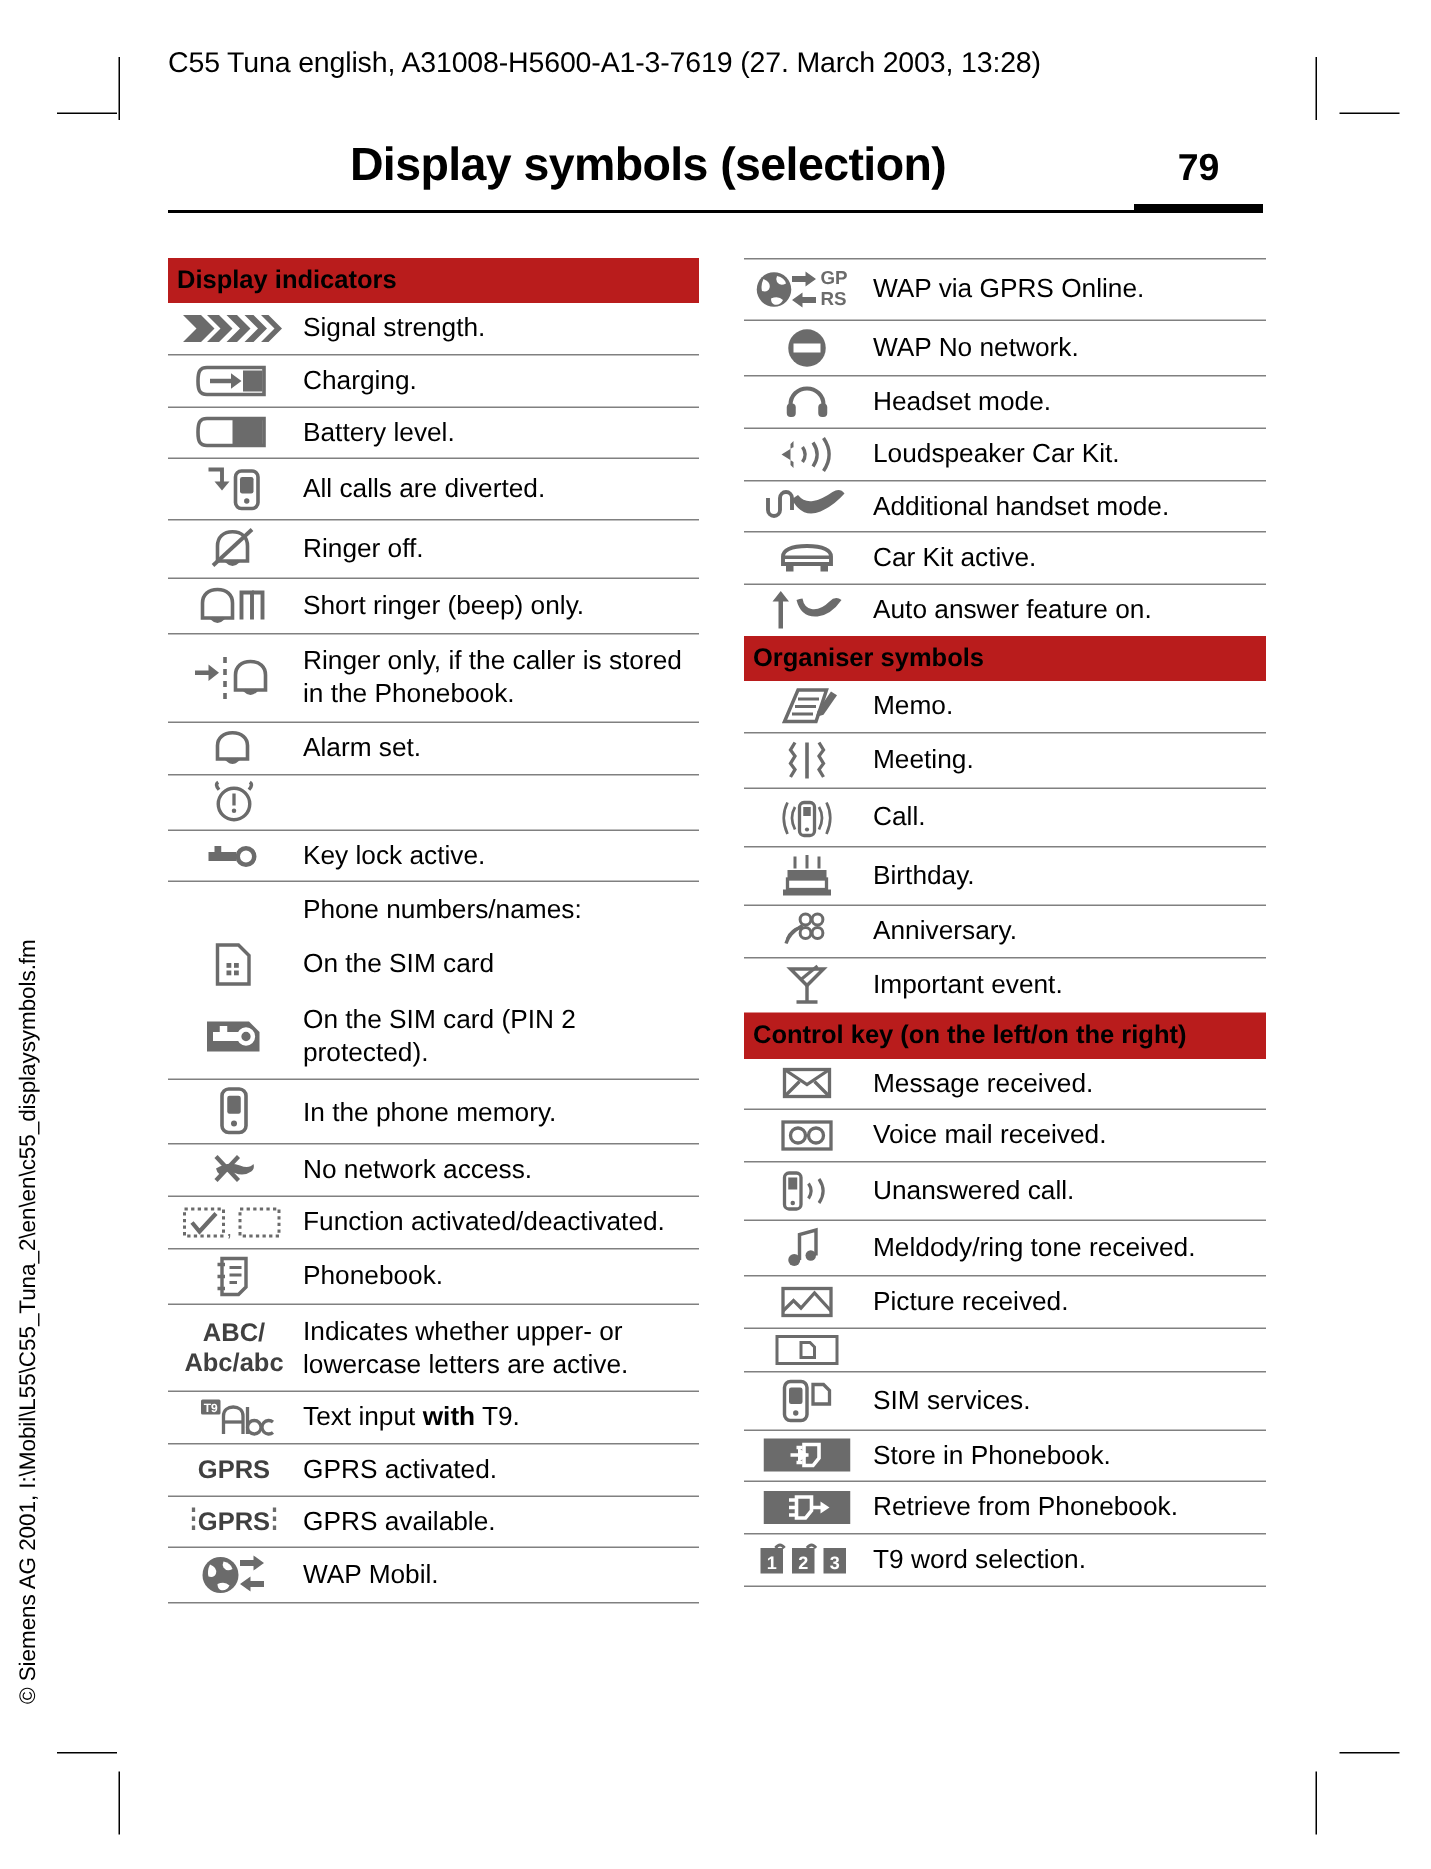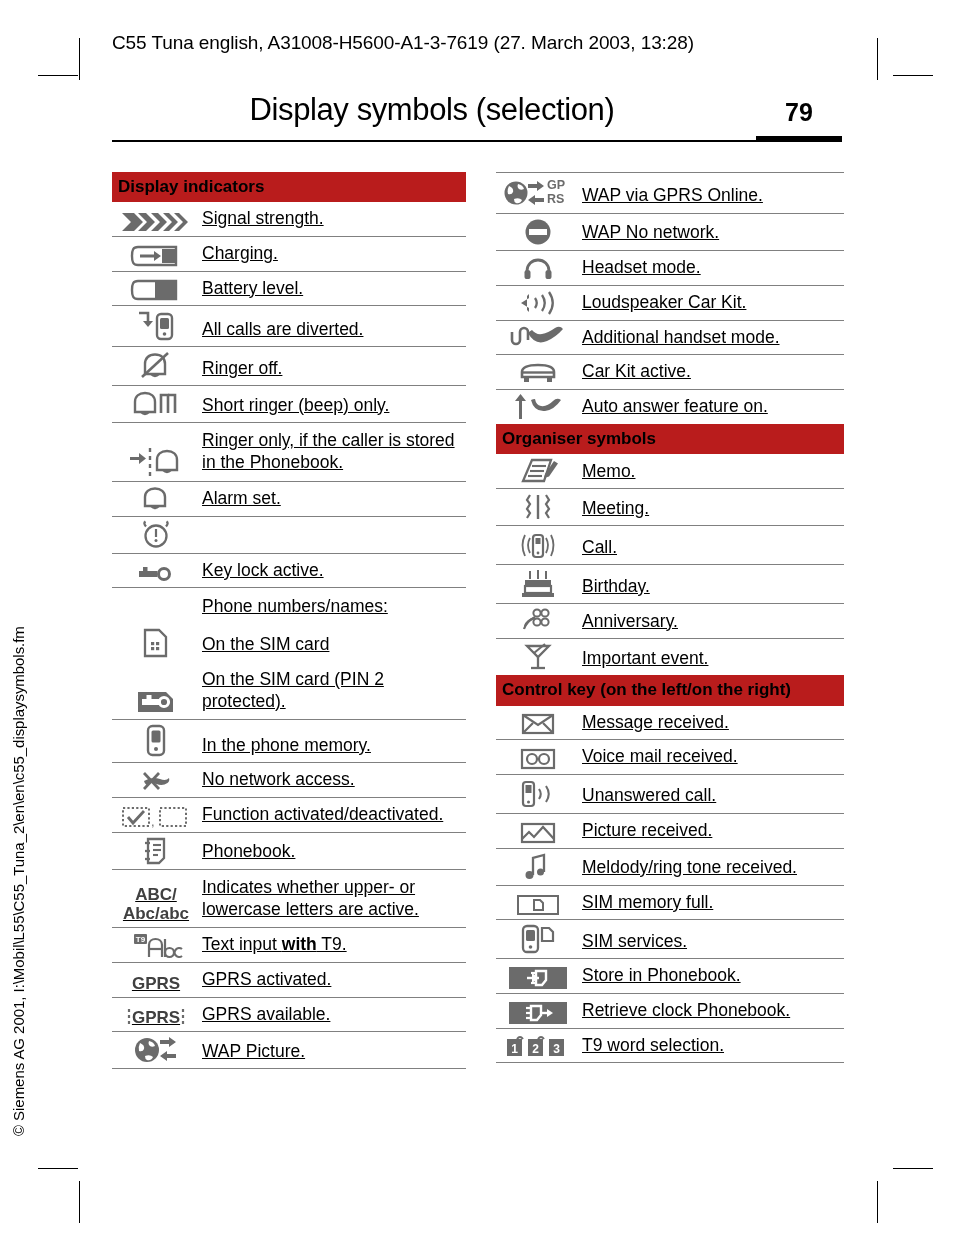--- a/index.html
+++ b/index.html
@@ -28,21 +28,21 @@
     white-space: nowrap;
   }
 
   #title-zone {
     position: absolute;
     left: 112px; top: 92px;
     width: 730px;
   }
   #page-title {
     font-size: 31px;
-    font-weight: normal;
+    font-weight: bold;
     text-align: center;
     width: 640px;
     letter-spacing: -0.4px;
   }
   #page-number {
     position: absolute;
     right: 0; top: 6px;
     font-size: 25px;
     font-weight: bold;
     width: 86px;
@@ -90,24 +90,23 @@
     background: #b91c1c;
     font-weight: bold;
     font-size: 17px;
     padding: 4px 0 5px 6px;
     line-height: 1.25;
     box-sizing: border-box;
   }
 
   .row {
     display: flex;
-    align-items: flex-end;
+    align-items: center;
     border-bottom: 1.4px solid #808080;
     box-sizing: border-box;
-    text-decoration: underline;
   }
   .row.noline { border-bottom: none; }
   .row.topline { border-top: 1.4px solid #808080; }
 
   .cell-icon {
     flex: 0 0 auto;
     display: flex;
     align-items: center;
     justify-content: center;
     box-sizing: border-box;
@@ -410,21 +409,21 @@
     <div class="cell-icon">
       <svg width="50" height="30" viewBox="0 0 50 30">
         <circle class="gi" cx="16" cy="15" r="12"></circle>
         <path fill="#ffffff" d="M9 8 q5 2 4 6 q-1 3 -5 2 q-1 -4 1 -8z"></path>
         <path fill="#ffffff" d="M18 6 q5 1 6 5 q-4 2 -6 -1 q-1 -2 0 -4z"></path>
         <path fill="#ffffff" d="M14 21 q5 -2 8 1 q-2 4 -6 3 q-2 -1 -2 -4z"></path>
         <path class="gi" d="M29 5 h9 v-3 l7 5 -7 5 v-3 h-9 z"></path>
         <path class="gi" d="M45 19 h-9 v-3 l-7 5 7 5 v-3 h9 z"></path>
       </svg>
     </div>
-    <div class="cell-text">WAP Picture.</div>
+    <div class="cell-text">WAP Mobil.</div>
   </div>
 
 </div>
 
 <div class="col" id="col-right">
 
   <div class="row topline">
     <div class="cell-icon">
       <svg width="74" height="34" viewBox="0 0 74 34">
         <circle class="gi" cx="15" cy="17" r="11.5"></circle>
@@ -618,48 +617,47 @@
         <circle class="gi" cx="11.5" cy="24" r="1.5"></circle>
         <path class="gs" stroke-width="2.1" d="M22 11 q3.5 5 0 10"></path>
         <path class="gs" stroke-width="2.1" d="M29 8 q5.5 8 0 16"></path>
       </svg>
     </div>
     <div class="cell-text">Unanswered call.</div>
   </div>
 
   <div class="row">
     <div class="cell-icon">
-      <svg width="38" height="24" viewBox="0 0 38 24">
-        <rect class="gs" stroke-width="2.2" x="3" y="3" width="32" height="18"></rect>
-        <path class="gs" stroke-width="2.2" d="M3 18 L10 11 L15 16 L24 6 L35 18"></path>
-      </svg>
-    </div>
-    <div class="cell-text">Picture received.</div>
-  </div>
-
-  <div class="row">
-    <div class="cell-icon">
       <svg width="30" height="30" viewBox="0 0 30 30">
         <path class="gs" stroke-width="2.3" d="M10 23 V6 l11 -3 v6"></path>
         <circle class="gi" cx="6.5" cy="23" r="4"></circle>
         <circle class="gi" cx="17.5" cy="20" r="3.5"></circle>
         <path class="gs" stroke-width="2.3" d="M21 9 V20"></path>
       </svg>
     </div>
     <div class="cell-text">Meldody/ring tone received.</div>
   </div>
 
   <div class="row">
     <div class="cell-icon">
+      <svg width="38" height="24" viewBox="0 0 38 24">
+        <rect class="gs" stroke-width="2.2" x="3" y="3" width="32" height="18"></rect>
+        <path class="gs" stroke-width="2.2" d="M3 18 L10 11 L15 16 L24 6 L35 18"></path>
+      </svg>
+    </div>
+    <div class="cell-text">Picture received.</div>
+  </div>
+
+  <div class="row">
+    <div class="cell-icon">
       <svg width="44" height="22" viewBox="0 0 44 22">
         <rect class="gs" stroke-width="2" x="2" y="2" width="40" height="18"></rect>
         <path class="gs" stroke-width="2" d="M18 6 h6 l3 3 v7 h-9 z"></path>
       </svg>
     </div>
-    <div class="cell-text">SIM memory full.</div>
   </div>
 
   <div class="row">
     <div class="cell-icon">
       <svg width="40" height="32" viewBox="0 0 40 32">
         <rect class="gs" stroke-width="2.3" x="5" y="3" width="15" height="26" rx="4"></rect>
         <rect class="gi" x="8" y="7" width="9" height="11" rx="1.5"></rect>
         <circle class="gi" cx="12.5" cy="24" r="1.8"></circle>
         <path class="gs" stroke-width="2.2" d="M24 5 h7 l4 4 v9 h-11 z"></path>
       </svg>
@@ -686,21 +684,21 @@
       <svg width="58" height="24" viewBox="0 0 58 24">
         <rect class="gi" x="0" y="1" width="58" height="22"></rect>
         <path fill="none" stroke="#ffffff" stroke-width="2.4" d="M22 5 h10 v9 l-4 5 h-6 z"></path>
         <line stroke="#ffffff" stroke-width="2.2" x1="17" y1="7" x2="21" y2="7"></line>
         <line stroke="#ffffff" stroke-width="2.2" x1="17" y1="12" x2="21" y2="12"></line>
         <line stroke="#ffffff" stroke-width="2.2" x1="17" y1="17" x2="21" y2="17"></line>
         <line stroke="#ffffff" stroke-width="2.4" x1="32" y1="12" x2="41" y2="12"></line>
         <path fill="#ffffff" d="M44 12 l-6 -4 v8 z"></path>
       </svg>
     </div>
-    <div class="cell-text">Retrieve clock Phonebook.</div>
+    <div class="cell-text">Retrieve from Phonebook.</div>
   </div>
 
   <div class="row">
     <div class="cell-icon">
       <svg width="64" height="24" viewBox="0 0 64 24">
         <rect class="gi" x="1" y="4" width="15" height="17"></rect>
         <text x="8.5" y="18" text-anchor="middle" font-family="Liberation Sans, sans-serif" font-size="12" font-weight="bold" fill="#ffffff">1</text>
         <path class="gs" stroke-width="2" d="M11 4 q3 -4 6 0"></path>
         <rect class="gi" x="22" y="4" width="15" height="17"></rect>
         <text x="29.5" y="18" text-anchor="middle" font-family="Liberation Sans, sans-serif" font-size="12" font-weight="bold" fill="#ffffff">2</text>

